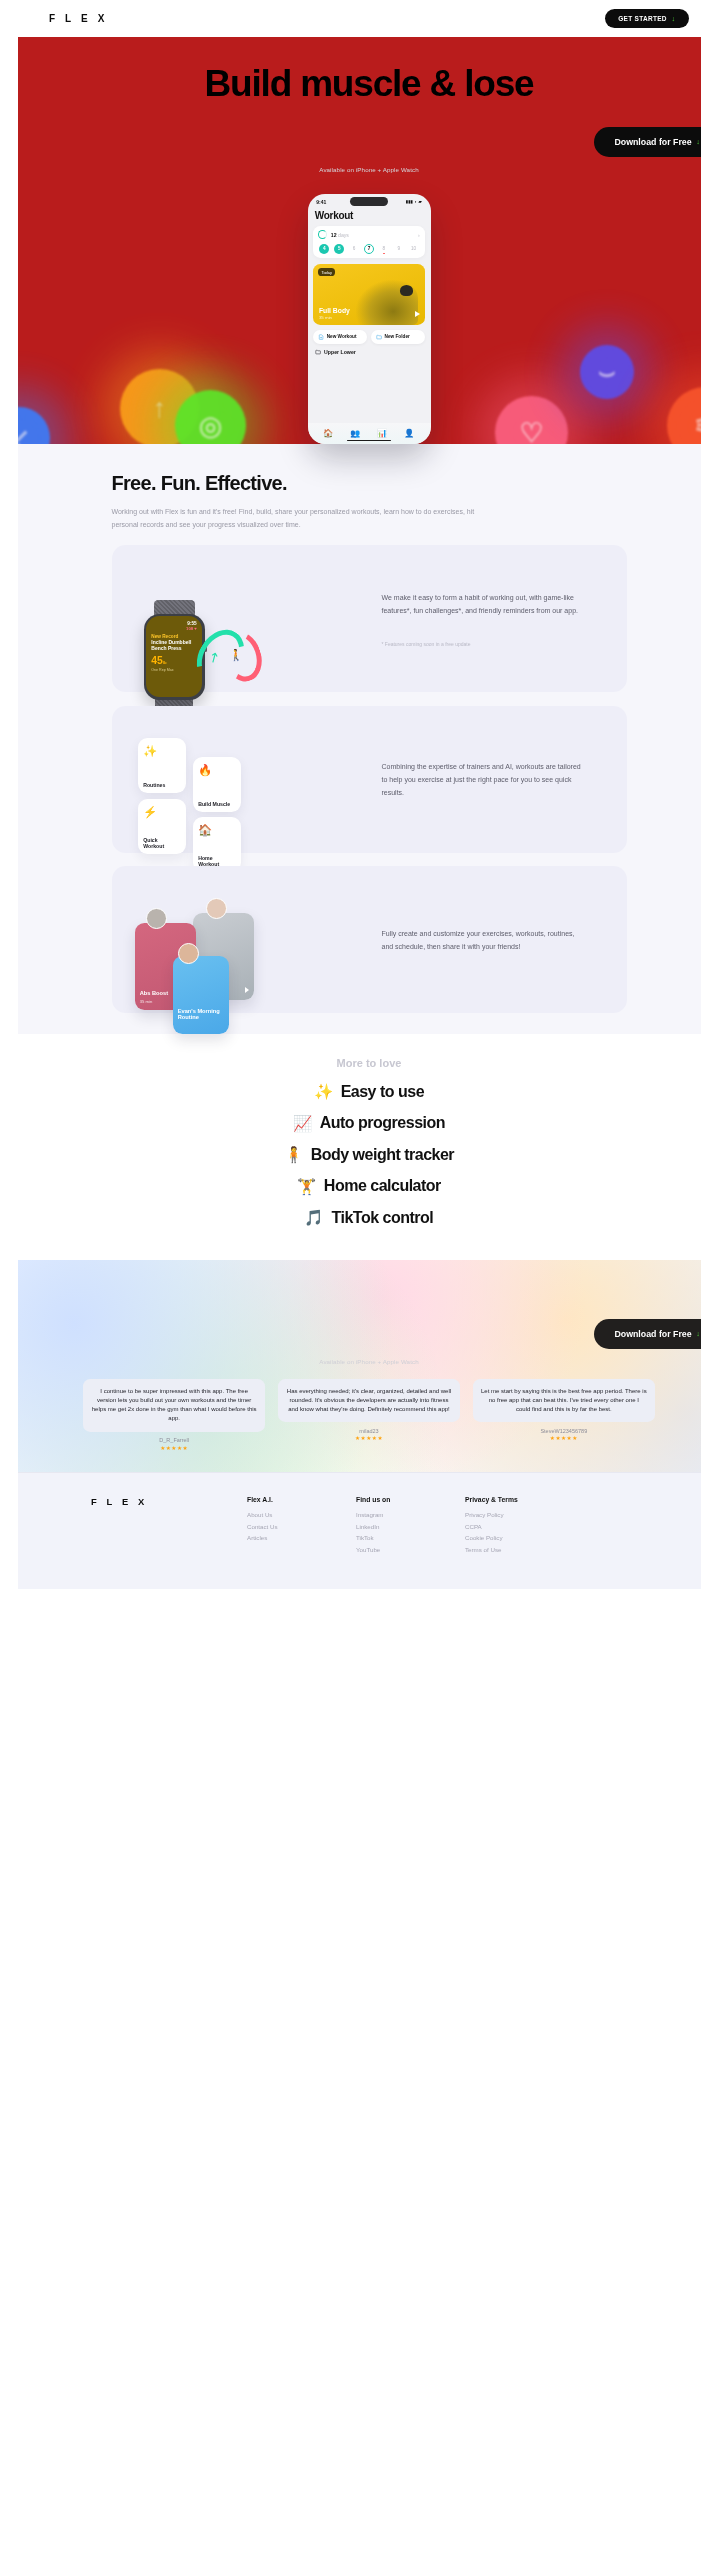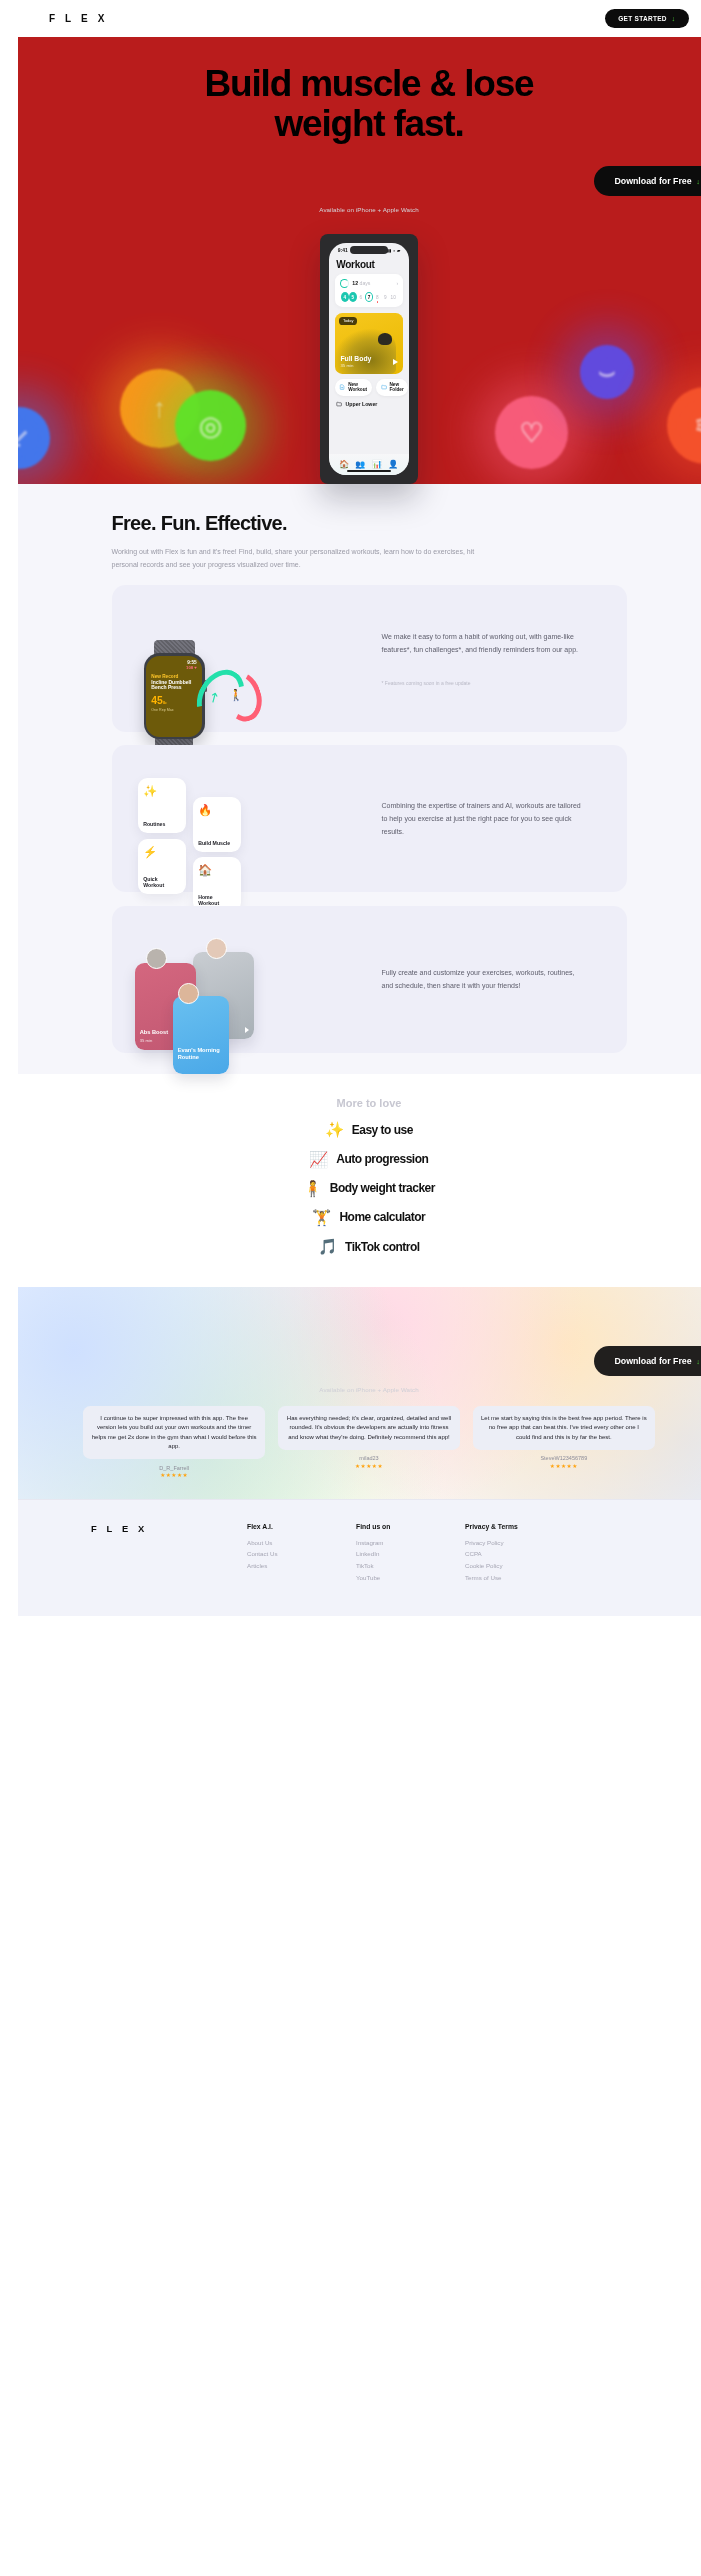--- a/index.html
+++ b/index.html
@@ -44,22 +44,22 @@
     background:inherit; filter:blur(21px); opacity:.45; z-index:-1;
   }
   .orb-glyph{
     position:absolute; inset:0; display:flex; align-items:center; justify-content:center;
     color:rgba(255,255,255,.55); font-size:27px; font-weight:700;
   }
 
   
   .phone-wrap { display:flex; justify-content:center; margin-top:21px; position:relative; z-index:20; }
   .phone {
-    width:98px; height:250px; border-radius:8px; background:#2b2b2d;
-    padding:9px; box-shadow:0 14.6px 31px rgba(20,20,40,.25);
+    width:123px; height:250px; border-radius:24px; background:#2b2b2d;
+    padding:0; box-shadow:0 14.6px 31px rgba(20,20,40,.25);
     position:relative;
   }
   .screen { width:100%; height:100%; border-radius:17px; background:#f1f1f4; overflow:hidden; position:relative; }
   .statusbar { display:flex; justify-content:space-between; align-items:center; padding:4.7px 8.8px 1px; font-size:5px; font-weight:700; color:#111; }
   .sb-right { display:flex; gap:1.6px; align-items:center; font-size:4.2px; }
   .notch { position:absolute; top:3.1px; left:50%; transform:translateX(-50%); width:38px; height:8.8px; background:#2b2b2d; border-radius:5.2px; }
   .scr-title { font-size:10px; font-weight:800; letter-spacing:-0.3px; padding:4.7px 7.3px 4.2px; }
   .streak-card { margin:0 5.7px; background:#fff; border-radius:7.3px; padding:4.7px 5.2px; box-shadow:0 1px 4.2px rgba(0,0,0,.04); }
   .streak-top { display:flex; align-items:center; gap:3.6px; font-size:5.2px; }
   .ring { width:8.8px; height:8.8px; border-radius:50%; border:1.3px solid #18c9a8; border-right-color:#d8f6f0; }
@@ -138,21 +138,21 @@
   .wcA{ left:0; top:16.6px; background:linear-gradient(160deg,#d4677f,#c25872);}
   .wcB{ left:58px; top:6.2px; background:linear-gradient(160deg,#c9cdd2,#a8b0b6);}
   .wcC{ left:38px; top:50px; background:linear-gradient(160deg,#69c0f0,#4aa8e8); width:56px; height:78px;}
   .avA{ left:11.4px; top:2.1px;} .avB{ left:71px; top:-8.3px; background:#e3c9b8;} .avC{ left:43px; top:37px; background:#dcb69a;}
 
   
   .more { background:#fff; padding:23px 0 33px; text-align:center; }
   .more-h { font-size:11px; color:#c7c7d1; font-weight:600; }
   .love-row { display:flex; align-items:center; justify-content:center; gap:7.3px; margin-top:13.5px; }
   .love-em { font-size:15.6px; line-height:1; }
-  .love-tx { font-size:12px; font-weight:800; letter-spacing:-0.5px; }
+  .love-tx { font-size:16px; font-weight:800; letter-spacing:-0.5px; }
 
   
   .cta {
     position:relative; padding:36px 0 21px; text-align:center;
     background:
       radial-gradient(circle at 8% 30%, #cfe0ff 0%, rgba(207,224,255,0) 48%),
       radial-gradient(circle at 26% 78%, #d7f3c8 0%, rgba(215,243,200,0) 45%),
       radial-gradient(circle at 52% 18%, #ffd9e6 0%, rgba(255,217,230,0) 50%),
       radial-gradient(circle at 78% 28%, #ffe7c2 0%, rgba(255,231,194,0) 48%),
       radial-gradient(circle at 95% 72%, #d9e6ff 0%, rgba(217,230,255,0) 46%),
@@ -190,21 +190,20 @@
     <div class="brand">F L E X</div>
     <button class="btn-dark btn-sm">
       <span>GET STARTED</span>
       <span class="arrow-dn">↓</span>
     </button>
   </div>
 
   <div class="hero">
     <h1>
       <span>Build muscle &amp; lose</span><br>
-      <span>weight fast.</span>
     </h1>
     <div class="hero-cta">
       <button class="btn-dark btn-lg">
         <span>Download for Free</span>
         <span class="arrow-dn">↓</span>
       </button>
     </div>
     <div class="avail">Available on iPhone + Apple Watch</div>
 
     <div class="orbs">

